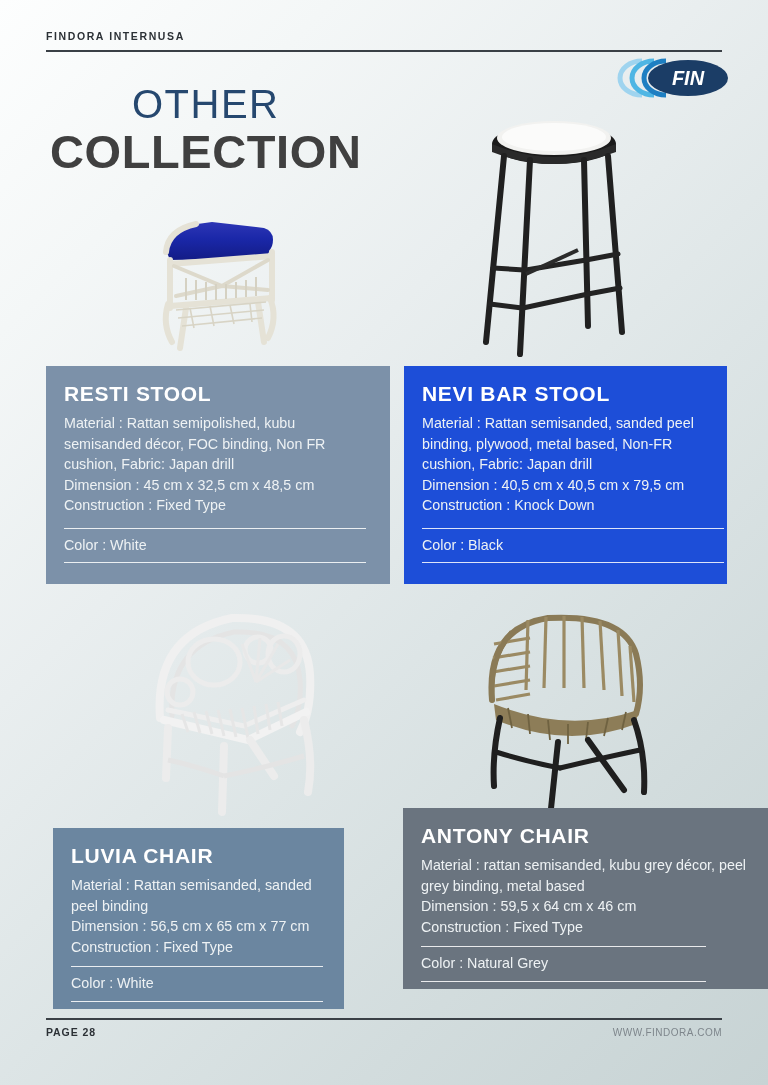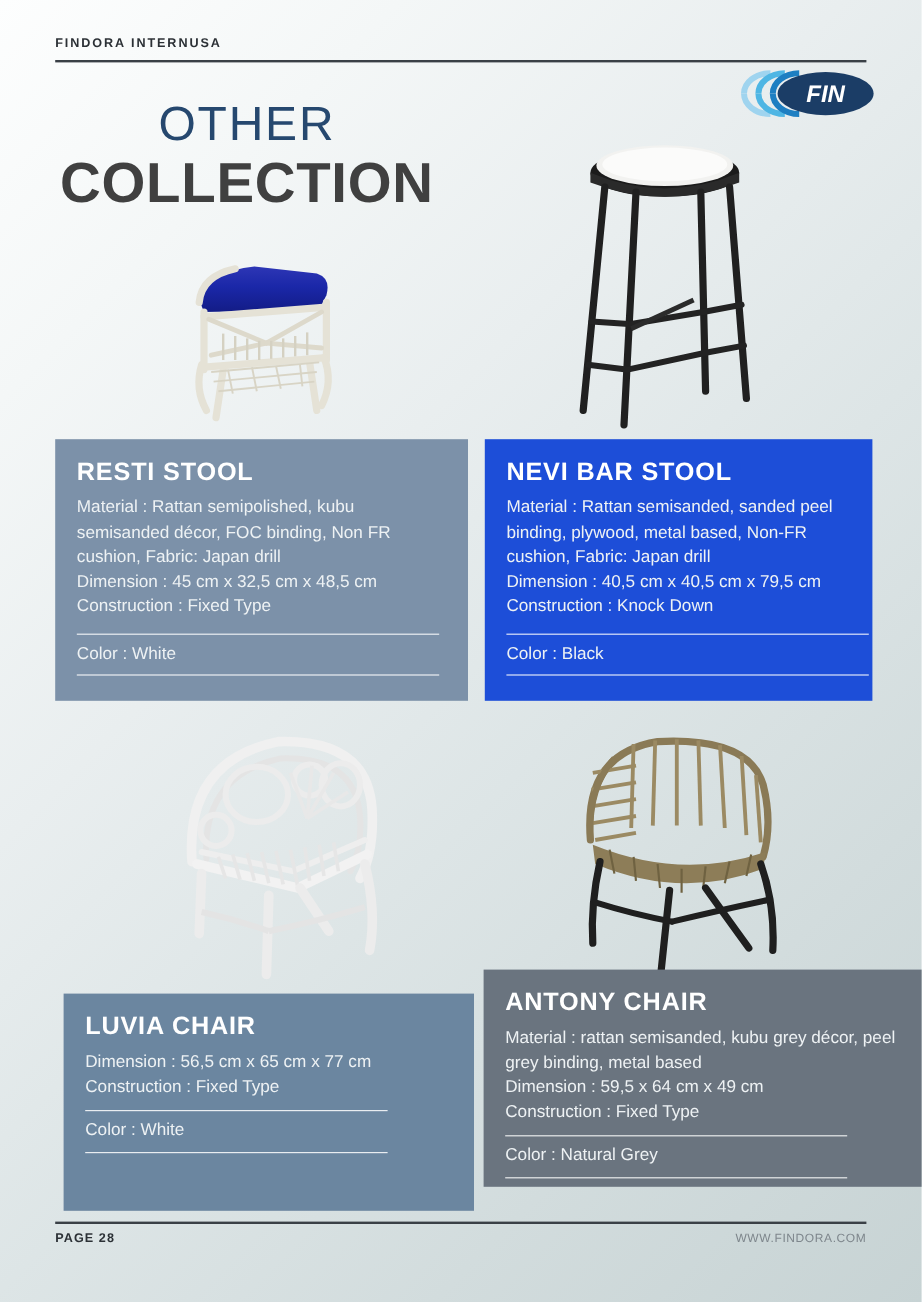--- a/index.html
+++ b/index.html
@@ -60,21 +60,21 @@
     font-weight: 400;
   }
   .divider { height: 1px; background: rgba(255,255,255,0.85); }
   .card-color {
     color: #eef2f4; font-size: 14.3px; line-height: 1.44;
     padding: 6px 0 7px 0;
   }
 
   .card.resti   { left: 46px;  top: 366px; width: 344px; height: 218px; background: #7c91a9; }
   .card.nevi    { left: 404px; top: 366px; width: 323px; height: 218px; background: #1d4ed8; }
-  .card.luvia   { left: 53px;  top: 828px; width: 342px; height: 181px; background: #6b86a0; }
+  .card.luvia   { left: 53px;  top: 828px; width: 291px; height: 181px; background: #6b86a0; }
   .card.antony  { left: 403px; top: 808px; width: 378px; height: 181px; background: #6a747f; }
 
   .card.resti  .divider,
   .card.nevi   .divider { width: 302px; }
   .card.luvia  .divider { width: 252px; }
   .card.antony .divider { width: 285px; }
 
   
   .footer-rule {
     position: absolute; left: 46px; top: 1018px; width: 676px; height: 2px;
@@ -304,31 +304,32 @@
       </g>
       <g stroke="#1f1f1f" stroke-width="5" fill="none" stroke-linecap="round">
         <path d="M28 148 Q 60 158 92 164"></path>
         <path d="M92 164 Q 134 154 172 146"></path>
       </g>
     </svg>
   </div>
 
   <div class="card luvia">
     <div class="card-title">LUVIA CHAIR</div>
+    <div class="card-spec">Material : Rattan semisanded, sanded peel binding</div>
     <div class="card-spec">Dimension : 56,5 cm x 65 cm x 77 cm</div>
     <div class="card-spec">Construction : Fixed Type</div>
     <div class="divider" style="margin-top:9px;"></div>
     <div class="card-color">Color : White</div>
     <div class="divider"></div>
   </div>
 
   <div class="card antony">
     <div class="card-title">ANTONY CHAIR</div>
     <div class="card-spec">Material : rattan semisanded, kubu grey décor, peel grey binding, metal based</div>
-    <div class="card-spec">Dimension : 59,5 x 64 cm x 49 cm</div>
+    <div class="card-spec">Dimension : 59,5 x 64 cm x 46 cm</div>
     <div class="card-spec">Construction : Fixed Type</div>
     <div class="divider" style="margin-top:9px;"></div>
     <div class="card-color">Color : Natural Grey</div>
     <div class="divider"></div>
   </div>
 
   <div class="footer-rule"></div>
   <div class="page-num">PAGE 28</div>
   <div class="site-url">WWW.FINDORA.COM</div>
 

